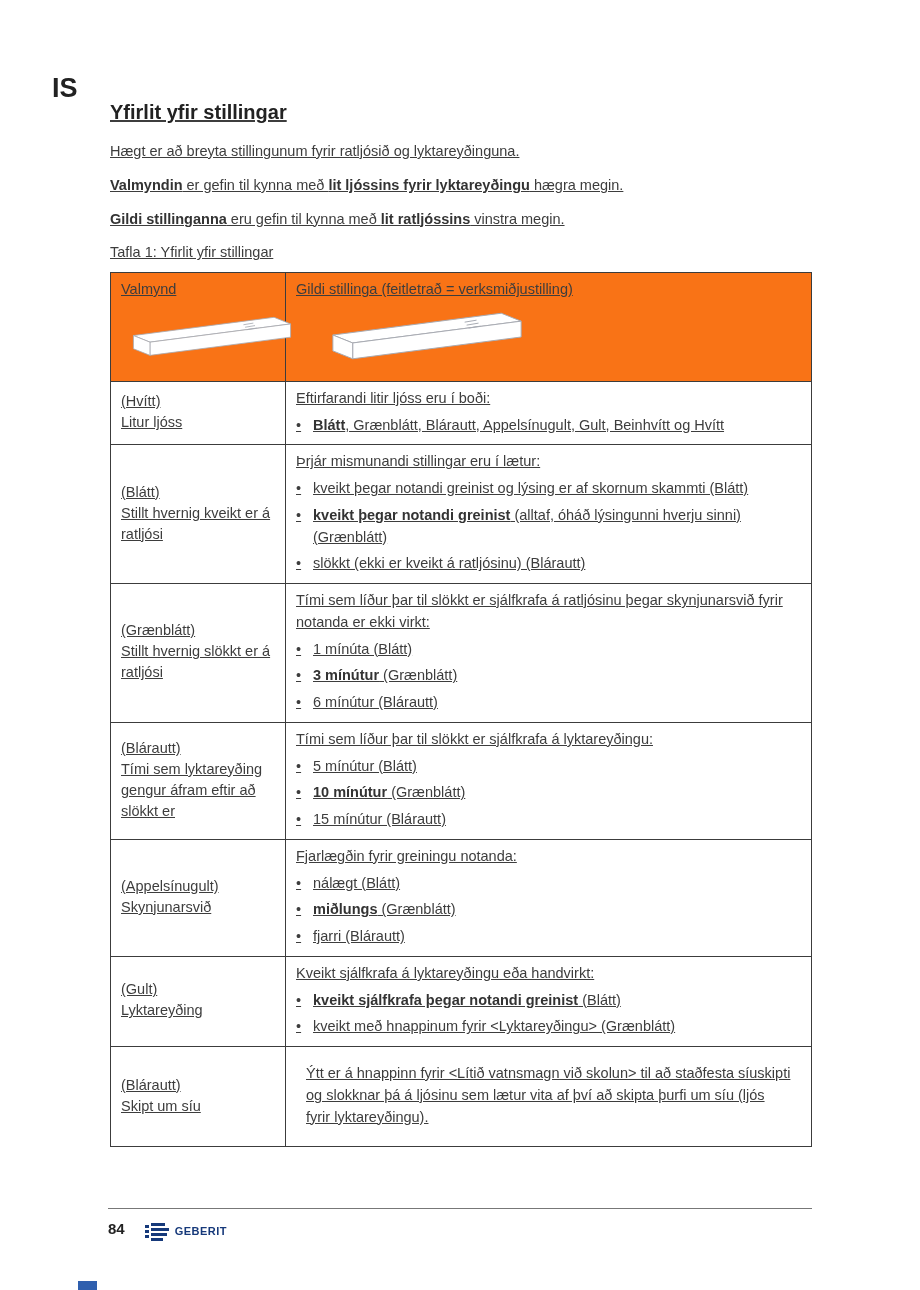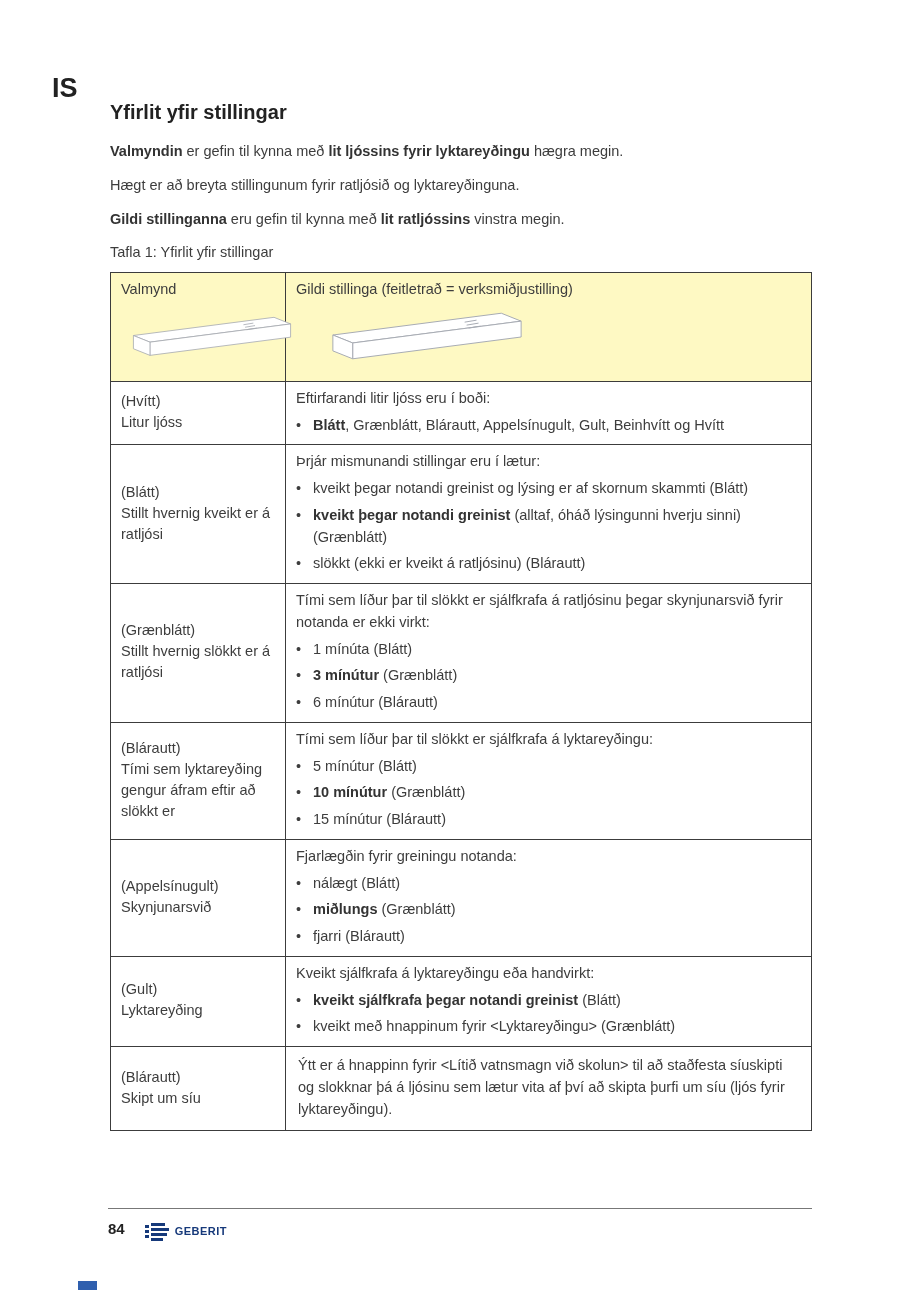--- a/index.html
+++ b/index.html
@@ -3,65 +3,65 @@
 <meta charset="utf-8">
 <style>
   html,body{margin:0;padding:0;}
   body{
     width:920px;height:1290px;position:relative;background:#ffffff;
     font-family:"Liberation Sans","DejaVu Sans",sans-serif;
     color:#3d3d3d;font-size:14.5px;line-height:1.5;
     overflow:hidden;
   }
   .lang{position:absolute;left:52px;top:68px;font-size:27px;font-weight:bold;color:#222;}
-  .content{position:absolute;left:110px;top:100px;width:702px;}
+  .content{position:absolute;left:110px;top:100px;width:702px;text-decoration:underline;}
   h1.title{font-size:20px;font-weight:bold;color:#222;margin:0 0 16px 0;line-height:1.25;}
   p.intro-p{margin:0 0 12px 0;}
   p.caption{margin:4px 0 8px 0;}
   b{font-weight:bold;color:#333;}
 
   table.settings-table{border-collapse:collapse;width:702px;table-layout:fixed;}
   .settings-table col.c1{width:175px;}
   .settings-table th,.settings-table td{
     border:1px solid #3c3c3c;vertical-align:top;
     padding:6px 10px 8px 10px;font-weight:normal;text-align:left;
   }
-  .settings-table tr.head th{background:#fef9c3;padding-bottom:10px;}
+  .settings-table tr.head th{background:#f97316;padding-bottom:10px;}
   .hlabel{margin-bottom:4px;}
   .dev{display:block;}
   .dev1{width:182px;height:62px;margin:6px 0 0 0;}
   .dev2{width:218px;height:66px;margin:2px 0 0 22px;}
   td.lcell{vertical-align:middle;}
   td.lcell div{line-height:1.45;}
   .cell-intro{margin:0 0 4px 0;}
   .bullet{display:flex;margin-top:5px;}
   .dot{width:17px;flex:none;}
   .btxt{flex:1;}
-  .para-only{margin:2px;}
+  .para-only{margin:10px;}
 
   .footer{position:absolute;left:108px;width:704px;top:1208px;border-top:1px solid #777;
     padding-top:9px;display:flex;justify-content:space-between;align-items:flex-start;}
   .footer-left{display:flex;align-items:flex-end;gap:20px;}
   .pageno{font-weight:bold;font-size:15px;color:#222;}
   .brand{display:flex;align-items:center;gap:6px;}
   .brand-text{font-weight:bold;font-size:11px;color:#16397a;letter-spacing:0.5px;}
   .footer-right{text-align:right;font-size:12px;color:#3d3d3d;line-height:1.5;}
   .edge-mark{position:absolute;left:78px;bottom:0;width:19px;height:9px;background:#2f5fae;}
 </style>
 </head>
 <body>
 
 <div class="lang">IS</div>
 
 <div class="content">
   <h1 class="title">Yfirlit yfir stillingar</h1>
 
+  <p class="intro-p">Hægt er að breyta stillingunum fyrir ratljósið og lyktareyðinguna.</p>
+
   <p class="intro-p"><b>Valmyndin</b><span> er gefin til kynna með </span><b>lit ljóssins fyrir lyktareyðingu</b><span> hægra megin.</span></p>
-
-  <p class="intro-p">Hægt er að breyta stillingunum fyrir ratljósið og lyktareyðinguna.</p>
 
   <p class="intro-p"><b>Gildi stillinganna</b><span> eru gefin til kynna með </span><b>lit ratljóssins</b><span> vinstra megin.</span></p>
 
   <p class="caption">Tafla 1: Yfirlit yfir stillingar</p>
 
   <table class="settings-table">
     <colgroup>
         <col class="c1">
         <col class="c2">
       </colgroup>

